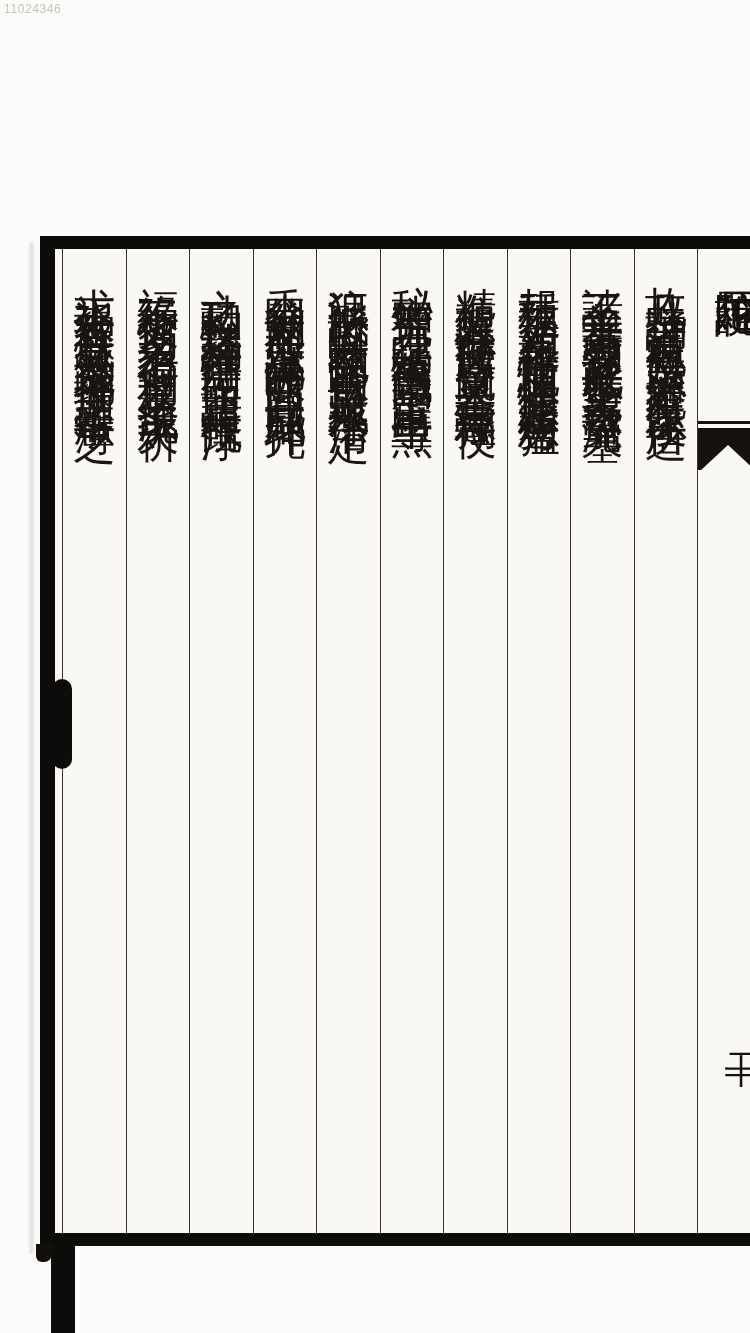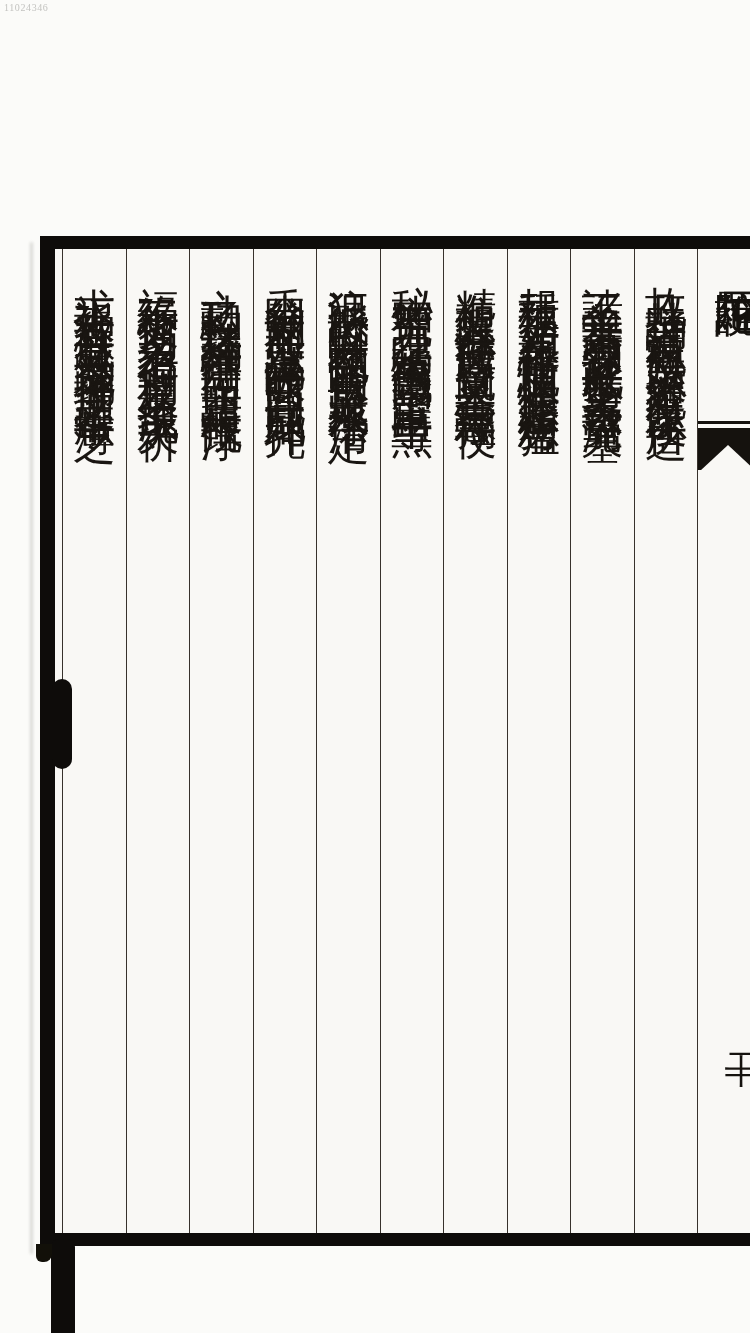--- a/index.html
+++ b/index.html
@@ -12,24 +12,24 @@
     position: relative;
     width: 750px;
     height: 1333px;
     background: #fbfbf9;
     overflow: hidden;
   }
   .scan-id {
     position: absolute;
     top: 2px;
     left: 4px;
-    font-size: 10px;
+    font-size: 12px;
     letter-spacing: 0.6px;
     color: #c3c3c0;
-    font-family: Liberation Serif, serif;
+    font-family: Liberation Sans, sans-serif;
   }
   
   .edge-shadow {
     position: absolute;
     left: 30px;
     top: 242px;
     width: 3px;
     height: 1012px;
     background: #d8d8d4;
     filter: blur(1.5px);

